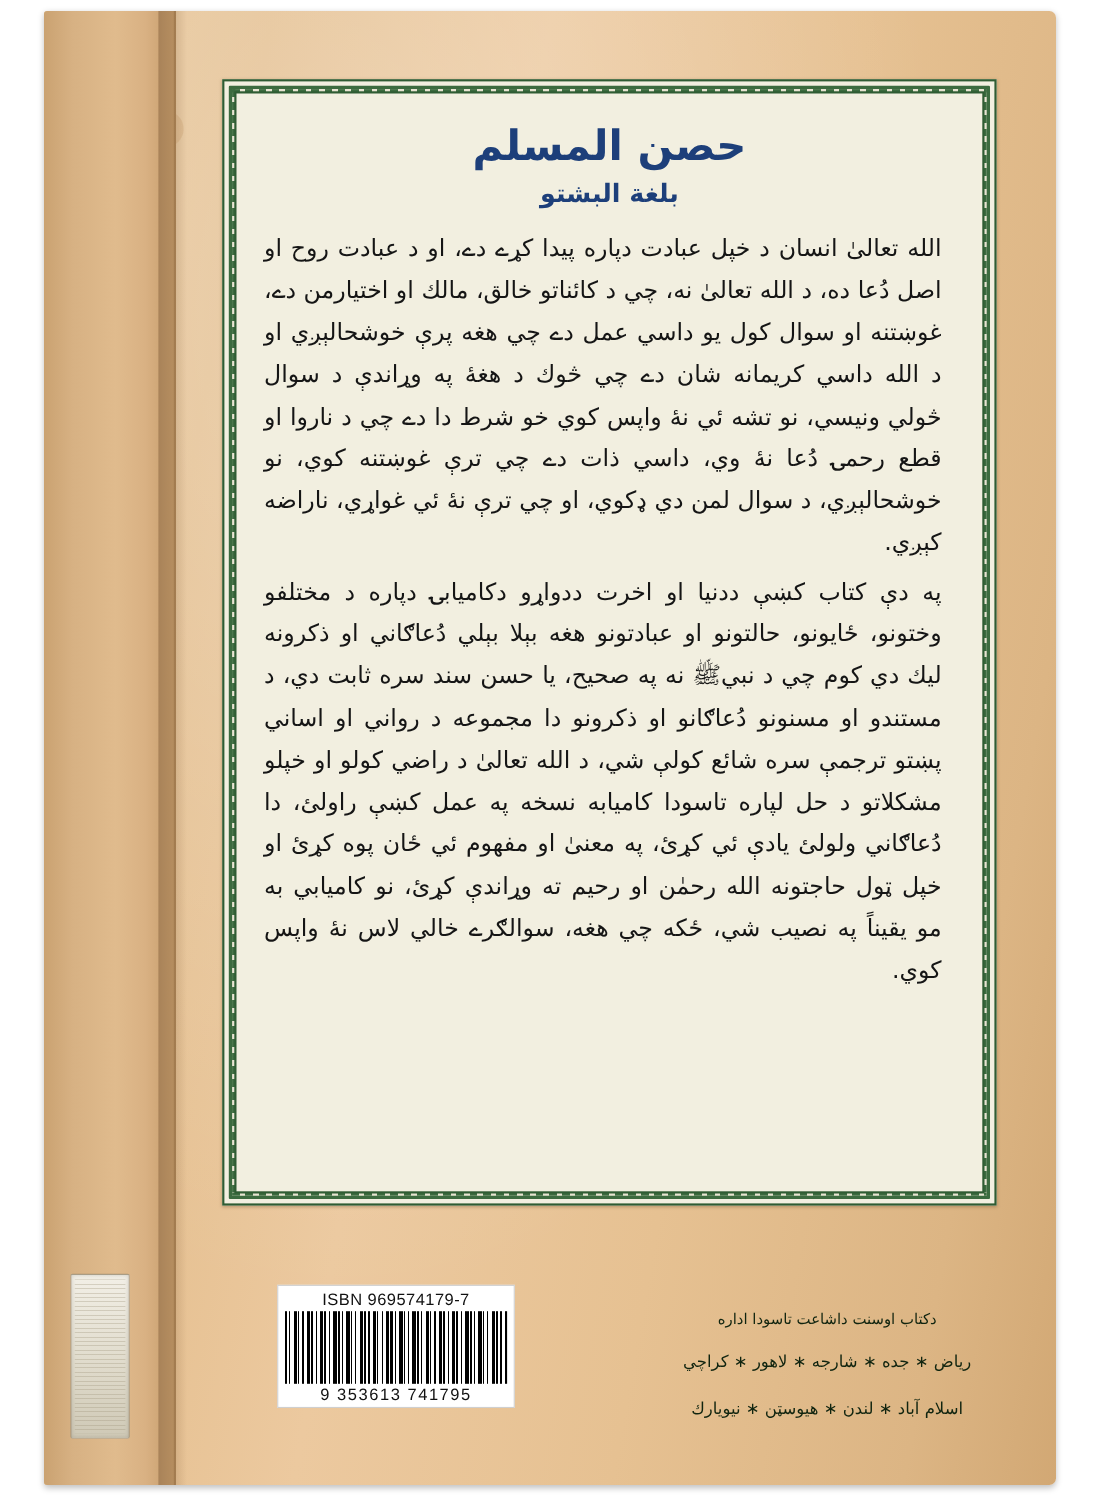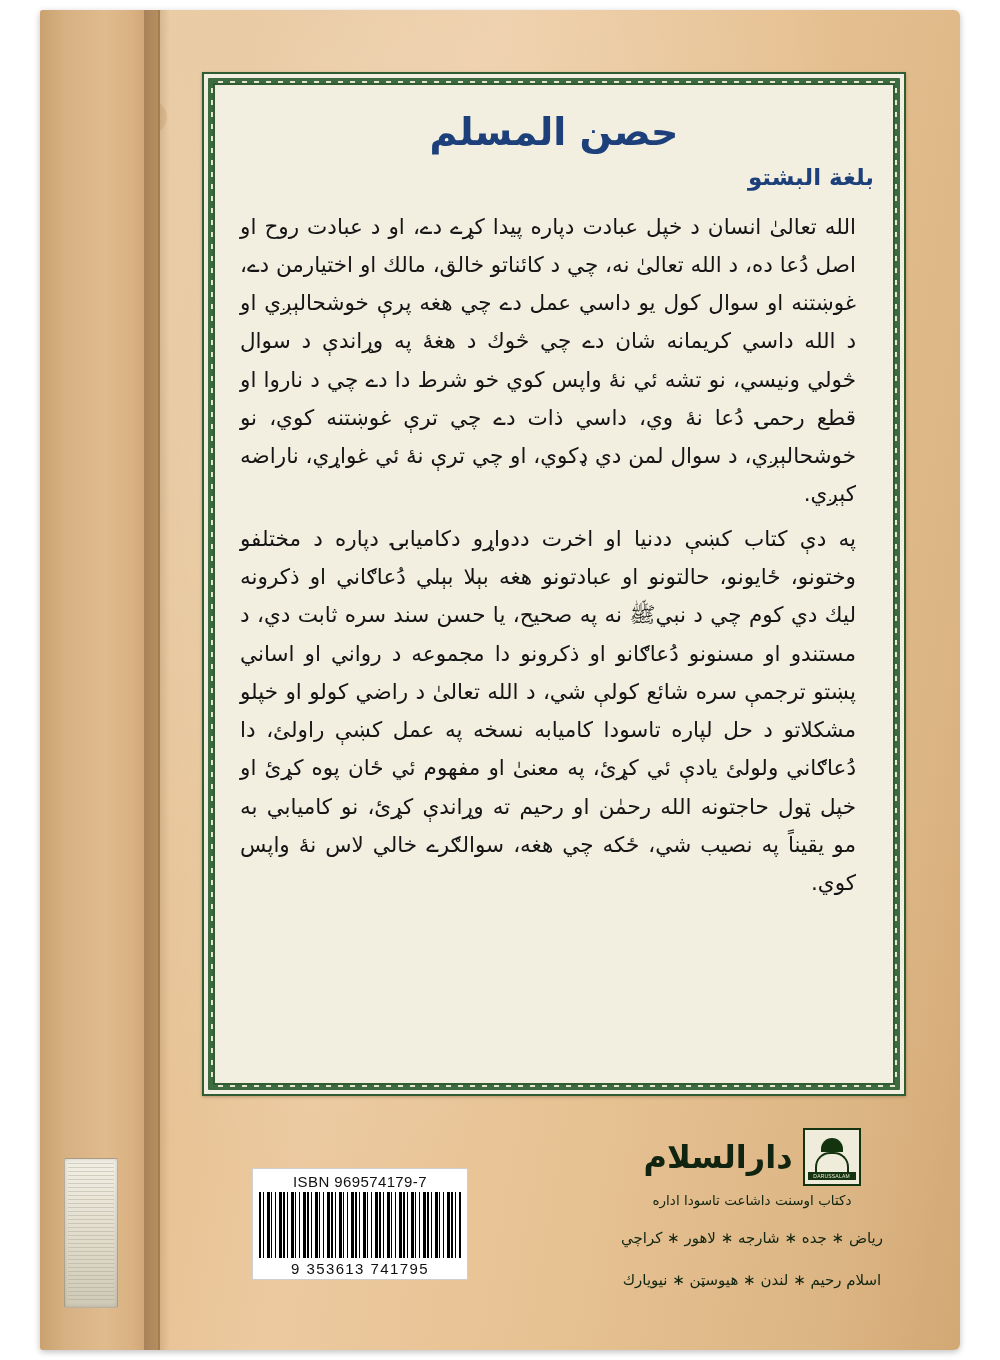--- a/index.html
+++ b/index.html
@@ -129,20 +129,21 @@
     text-align: center;
     font-family: "DejaVu Sans", sans-serif;
     font-size: 38px;
     font-weight: bold;
     color: #1d3f7a;
     letter-spacing: 0;
     line-height: 1.2;
     margin-top: 14px;
   }
   .title-sub {
+    text-align: center;
     font-family: "DejaVu Sans", sans-serif;
     font-size: 23px;
     font-weight: bold;
     color: #1d3f7a;
     margin-top: 8px;
     margin-bottom: 18px;
   }
 
   .body-text {
     font-family: "DejaVu Sans", sans-serif;
@@ -302,29 +303,19 @@
       </div>
     </div>
 
     <div class="barcode-box">
       <div class="isbn-label">ISBN 969574179-7</div>
       <div class="barcode-bars"></div>
       <div class="barcode-num">9 353613 741795</div>
     </div>
 
     <div class="publisher">
-      <div class="pub-top">
-        <div class="pub-name">دارالسلام</div>
-        <div class="pub-logo">
-          <div class="dome"></div>
-          <div class="arch"></div>
-          <div class="bar">
-            <span>DARUSSALAM</span>
-          </div>
-        </div>
-      </div>
       <div class="pub-tag">دکتاب اوسنت داشاعت تاسودا اداره</div>
       <div class="pub-cities">رياض ∗ جده ∗ شارجه ∗ لاهور ∗ کراچي</div>
-      <div class="pub-cities">اسلام رحيم ∗ لندن ∗ هيوسټن ∗ نيويارك</div>
+      <div class="pub-cities">اسلام آباد ∗ لندن ∗ هيوسټن ∗ نيويارك</div>
     </div>
 
   </div>
 </div>
 
 </body></html>

